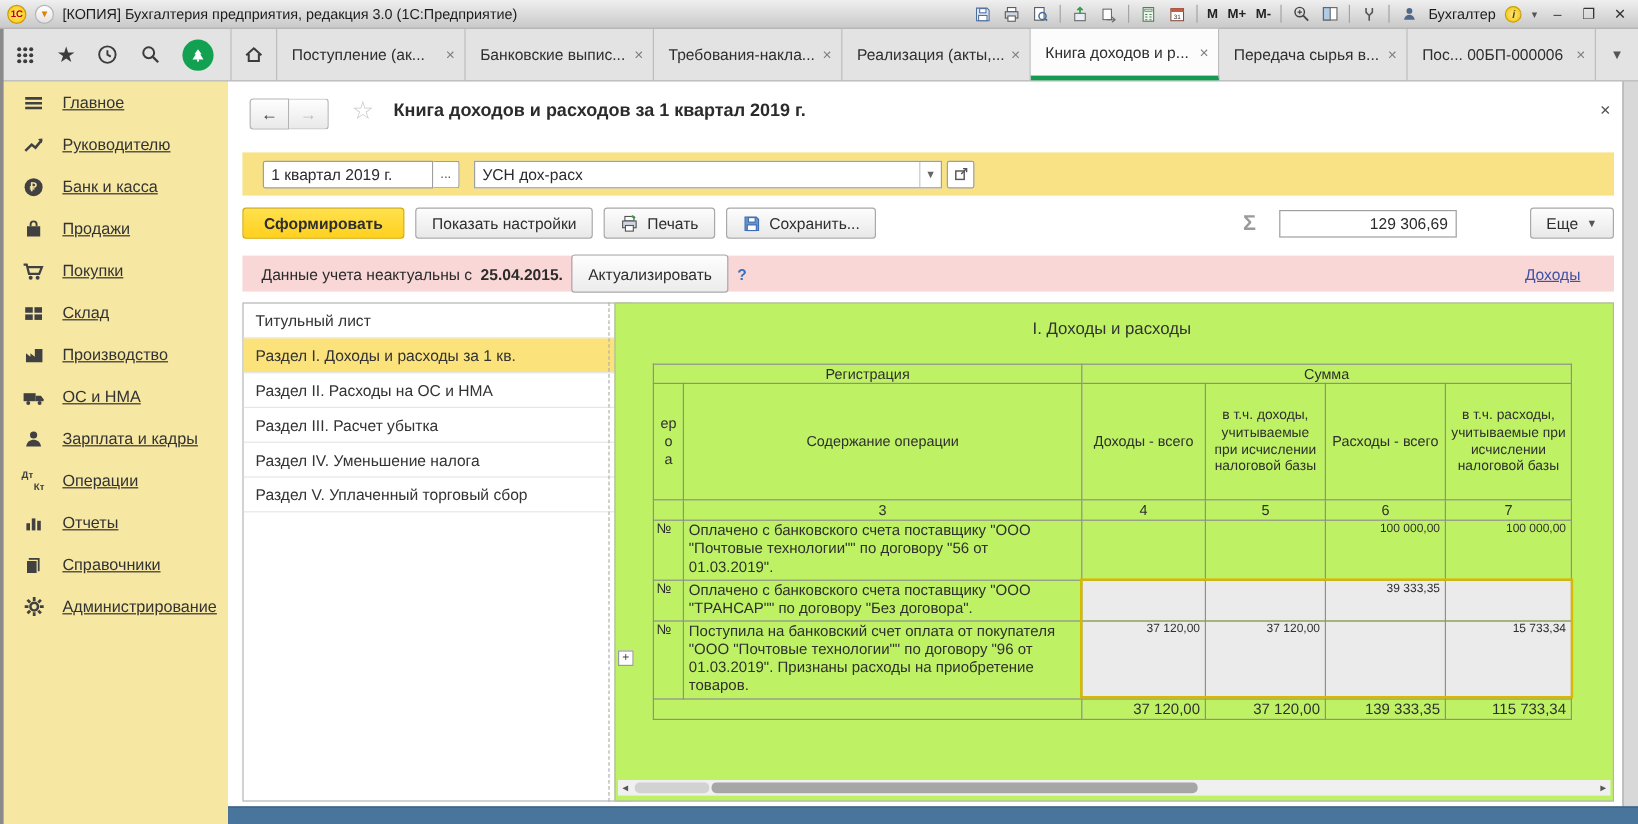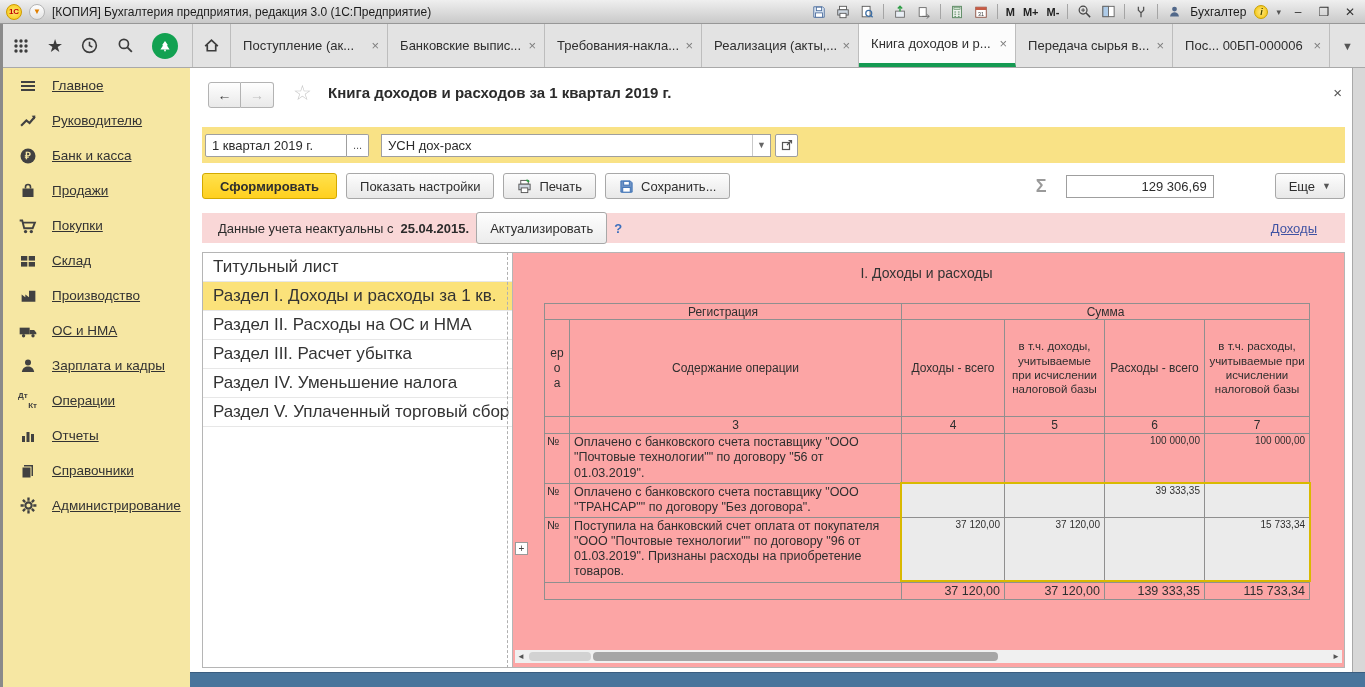--- a/index.html
+++ b/index.html
@@ -41,21 +41,21 @@
   
   .content{position:absolute;left:190px;top:68px;right:13px;bottom:15px;background:#fff;}
   .navgroup{position:absolute;left:18px;top:14px;display:flex;}
   .navbtn{width:33px;height:26px;border:1px solid #b3b3b3;background:linear-gradient(#fefefe,#e9e9e9);display:flex;align-items:center;justify-content:center;font-size:14px;}
   .navbtn.back{border-radius:3px 0 0 3px;color:#3d3d3d;}
   .navbtn.fwd{border-radius:0 3px 3px 0;border-left:none;color:#bdbdbd;}
   .fav-star{position:absolute;left:103px;top:14px;font-size:21px;color:#c9c9c9;line-height:1;}
   .page-title{position:absolute;left:138px;top:16px;font-size:15px;font-weight:bold;color:#2b2b2b;}
   .page-close{position:absolute;right:10px;top:16px;font-size:15px;color:#555;}
 
-  .filterbar{position:absolute;left:12px;right:7px;top:59px;height:36px;background:#f9e286;display:flex;align-items:center;padding-left:3px;}
+  .filterbar{position:absolute;left:12px;right:7px;top:59px;height:36px;background:#f9e286;display:flex;align-items:center;padding-left:17px;}
   .inpt{height:23px;background:#fff;border:1px solid #9f9f9f;font-size:13px;display:flex;align-items:center;padding:0 6px;}
   .period{width:142px;border-radius:2px 0 0 2px;}
   .dots{width:22px;height:23px;border:1px solid #9f9f9f;border-left:none;background:#fff;color:#555;font-size:11px;display:flex;align-items:center;justify-content:center;border-radius:0 2px 2px 0;}
   .combo{width:390px;margin-left:12px;justify-content:space-between;padding:0;}
   .combo .cval{padding:0 6px;}
   .combo .arr{width:18px;height:21px;border-left:1px solid #c9c9c9;color:#666;font-size:9px;display:flex;align-items:center;justify-content:center;}
   .openbtn{width:23px;height:23px;border:1px solid #9f9f9f;background:#fff;margin-left:4px;display:flex;align-items:center;justify-content:center;border-radius:2px;}
 
   .toolbar{position:absolute;left:12px;right:7px;top:100px;height:36px;display:flex;align-items:center;gap:9px;}
   .btn{height:26px;padding:0 13px;border:1px solid #a8a8a8;border-radius:3px;background:linear-gradient(#fdfdfd,#e8e8e8);font-size:13px;color:#2e2e2e;display:flex;align-items:center;gap:7px;}
@@ -63,27 +63,27 @@
   .sumsym{margin-left:auto;font-size:18px;font-weight:bold;color:#9a9a9a;}
   .suminput{width:148px;margin-left:10px;justify-content:flex-end;}
   .morebtn{margin-left:52px;}
   .mini-arr{font-size:9px;color:#555;}
 
   .warnbar{position:absolute;left:12px;right:7px;top:145px;height:30px;background:#f9d7d7;display:flex;align-items:center;gap:7px;padding-left:16px;font-size:13px;}
   .warnbtn{height:32px;background:linear-gradient(#fefefe,#ececec);}
   .help-q{color:#3b6fbd;font-weight:bold;}
   .hidelink{margin-left:auto;margin-right:28px;color:#4053a3;text-decoration:underline;}
 
-  .sections{position:absolute;left:12px;top:184px;width:324px;bottom:4px;border:1px solid #b5b5b5;background:#fff;font-size:17px;}
+  .sections{position:absolute;left:12px;top:184px;width:324px;bottom:4px;border:1px solid #b5b5b5;background:#fff;font-size:13px;}
   .sec-item{height:29px;display:flex;align-items:center;padding:0 10px;border-bottom:1px solid #e7e7e7;color:#333;}
   .sec-item.selected{background:#fbe27a;}
 
   .splitter{position:absolute;left:317px;top:184px;bottom:4px;width:0;border-left:1px dashed #b0b0b0;}
 
-  .report{position:absolute;left:322px;right:7px;top:184px;bottom:4px;border:1px solid #b5b5b5;background:#fca5a5;overflow:hidden;}
+  .report{position:absolute;left:322px;right:7px;top:184px;bottom:4px;border:1px solid #b5b5b5;background:#bef264;overflow:hidden;}
   .rep-title{position:absolute;left:31px;top:12px;width:765px;text-align:center;font-size:14px;color:#333;}
   table.sheet{position:absolute;left:31px;top:50px;width:765px;border-collapse:collapse;table-layout:fixed;}
   table.sheet td{border:1px solid #8f8f8f;font-size:12px;color:#2f2f2f;vertical-align:middle;overflow:hidden;}
   tr.band td{height:16px;text-align:center;font-size:12px;}
   tr.hdr td{height:97px;text-align:center;line-height:1.25;padding:2px;}
   tr.hdr td.small{font-size:11.5px;}
   td.clip{text-align:left;padding:26px 0 0 1px;font-size:12px;line-height:15px;vertical-align:top;}
   tr.nums td{height:17px;text-align:center;}
   tr.trow td{vertical-align:top;padding:1px 4px;}
   tr.trow td.numcell{font-size:11.5px;padding:1px 2px;}

